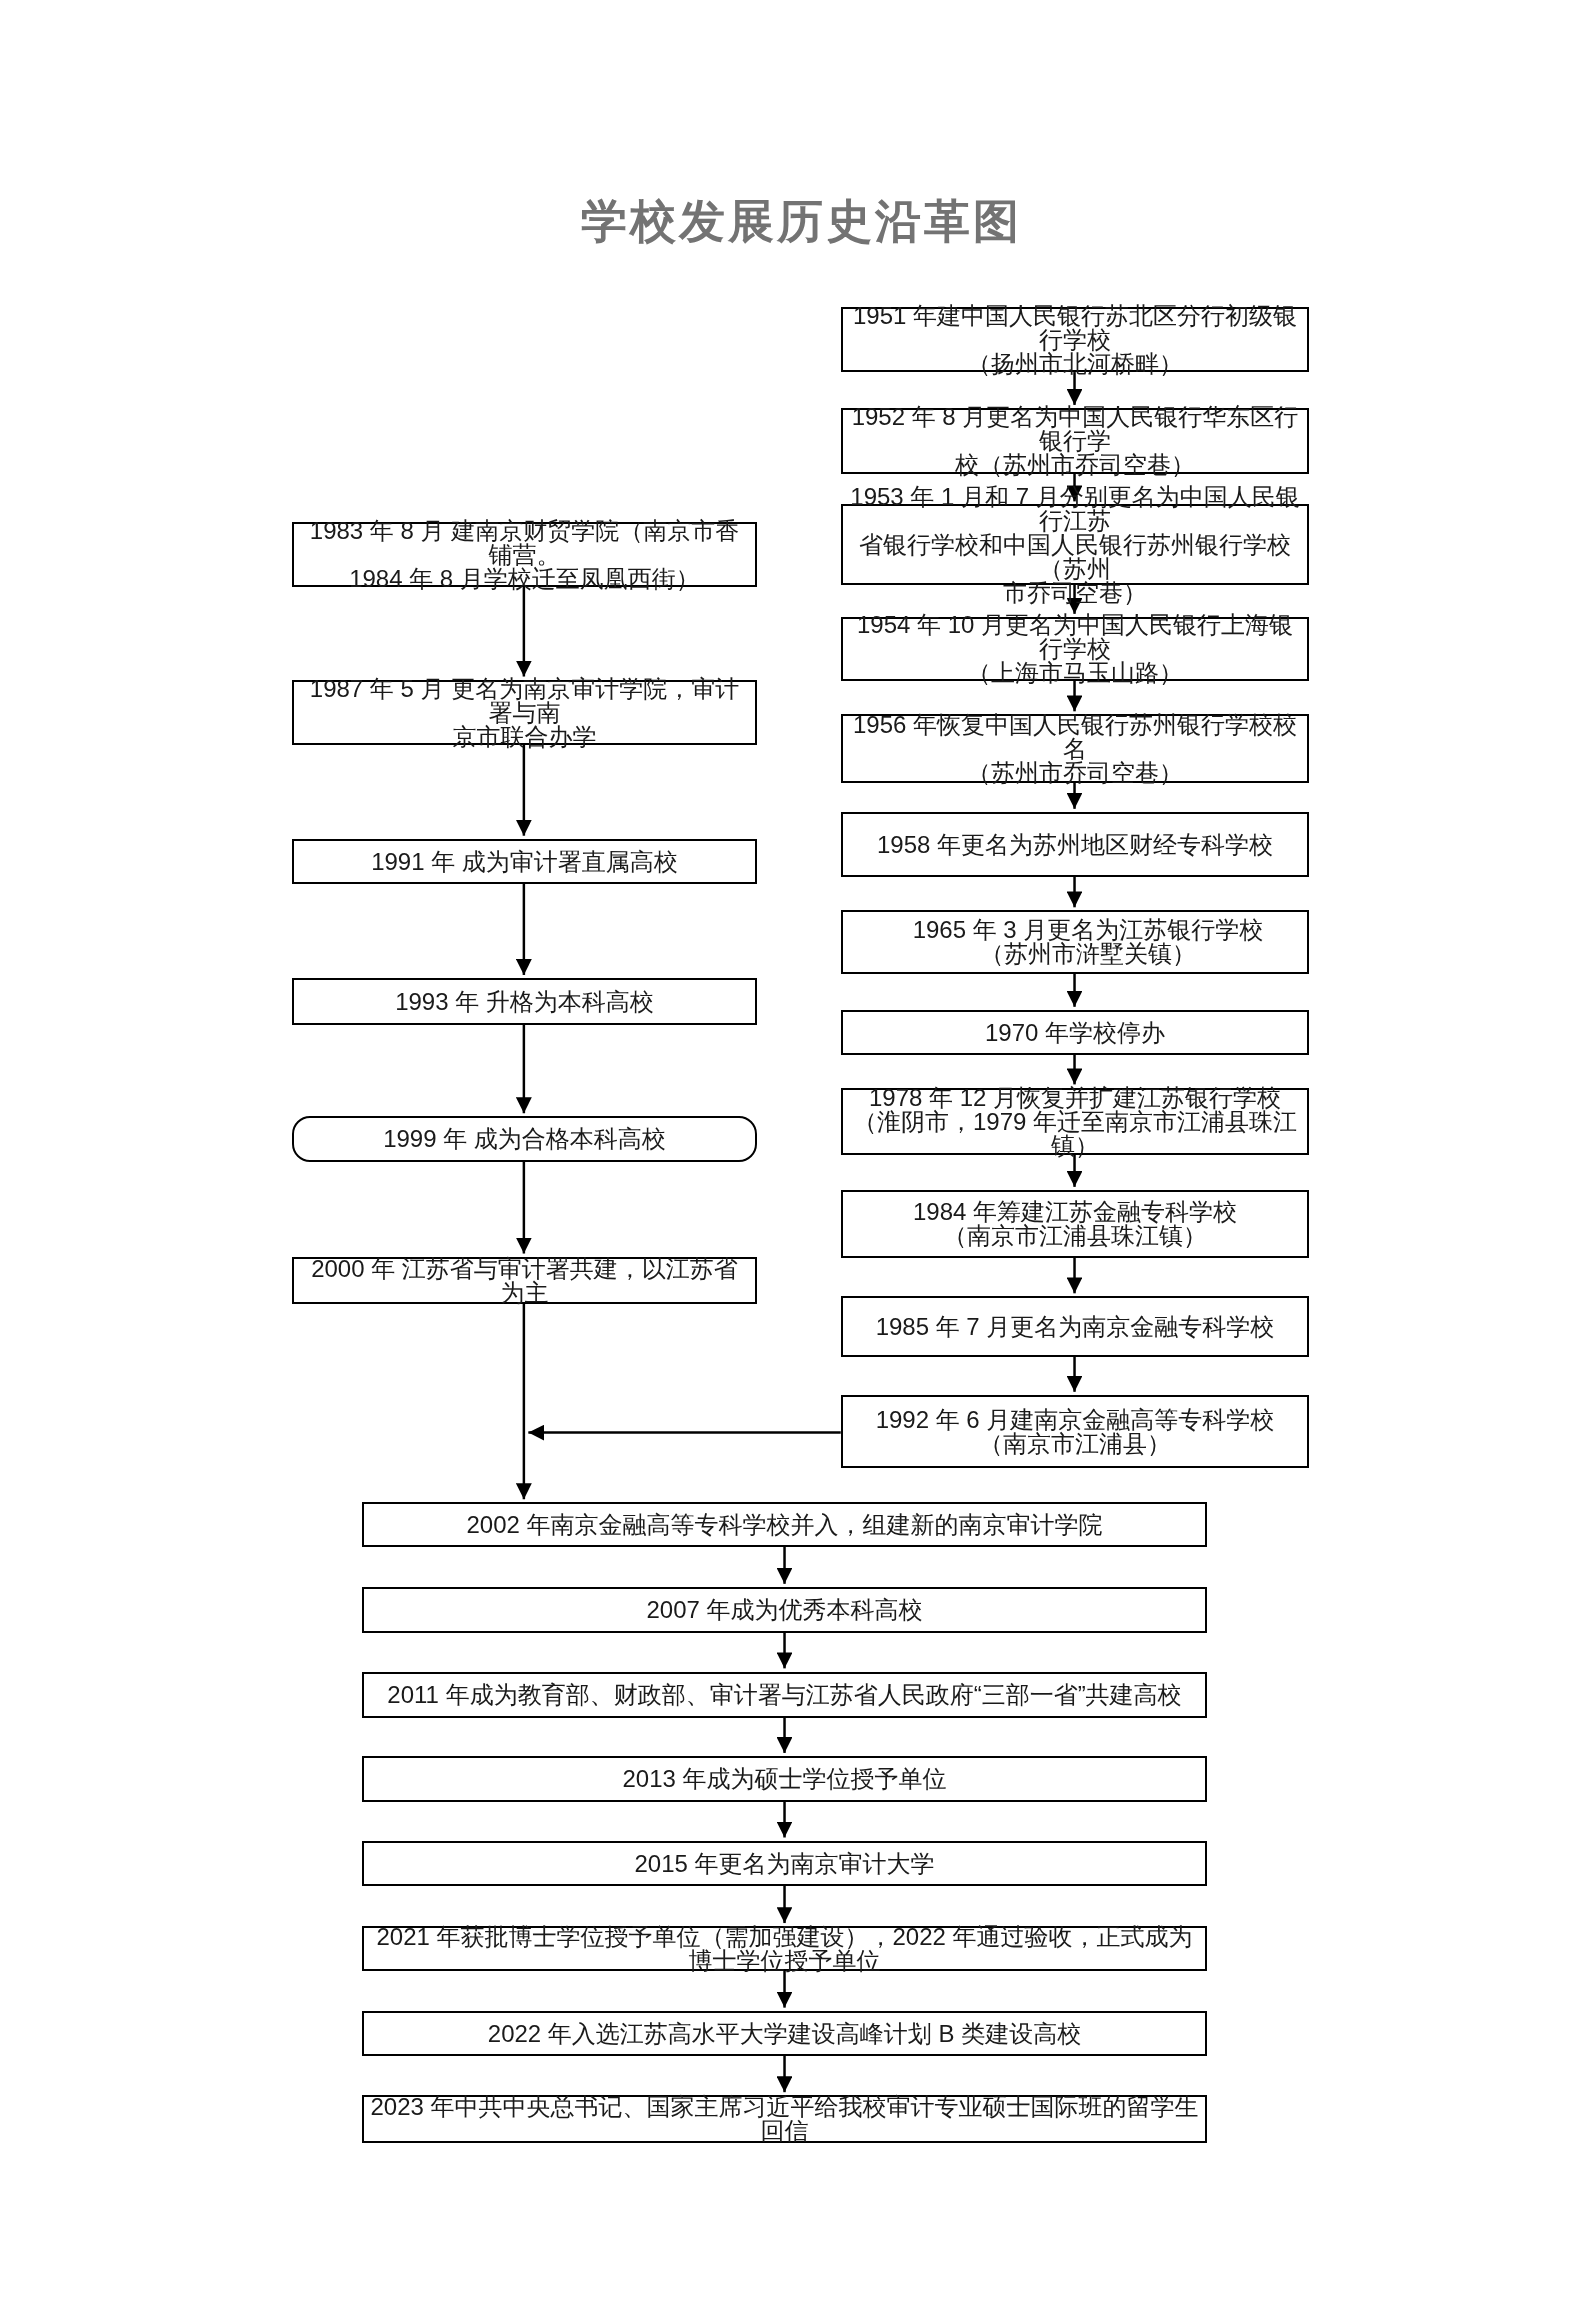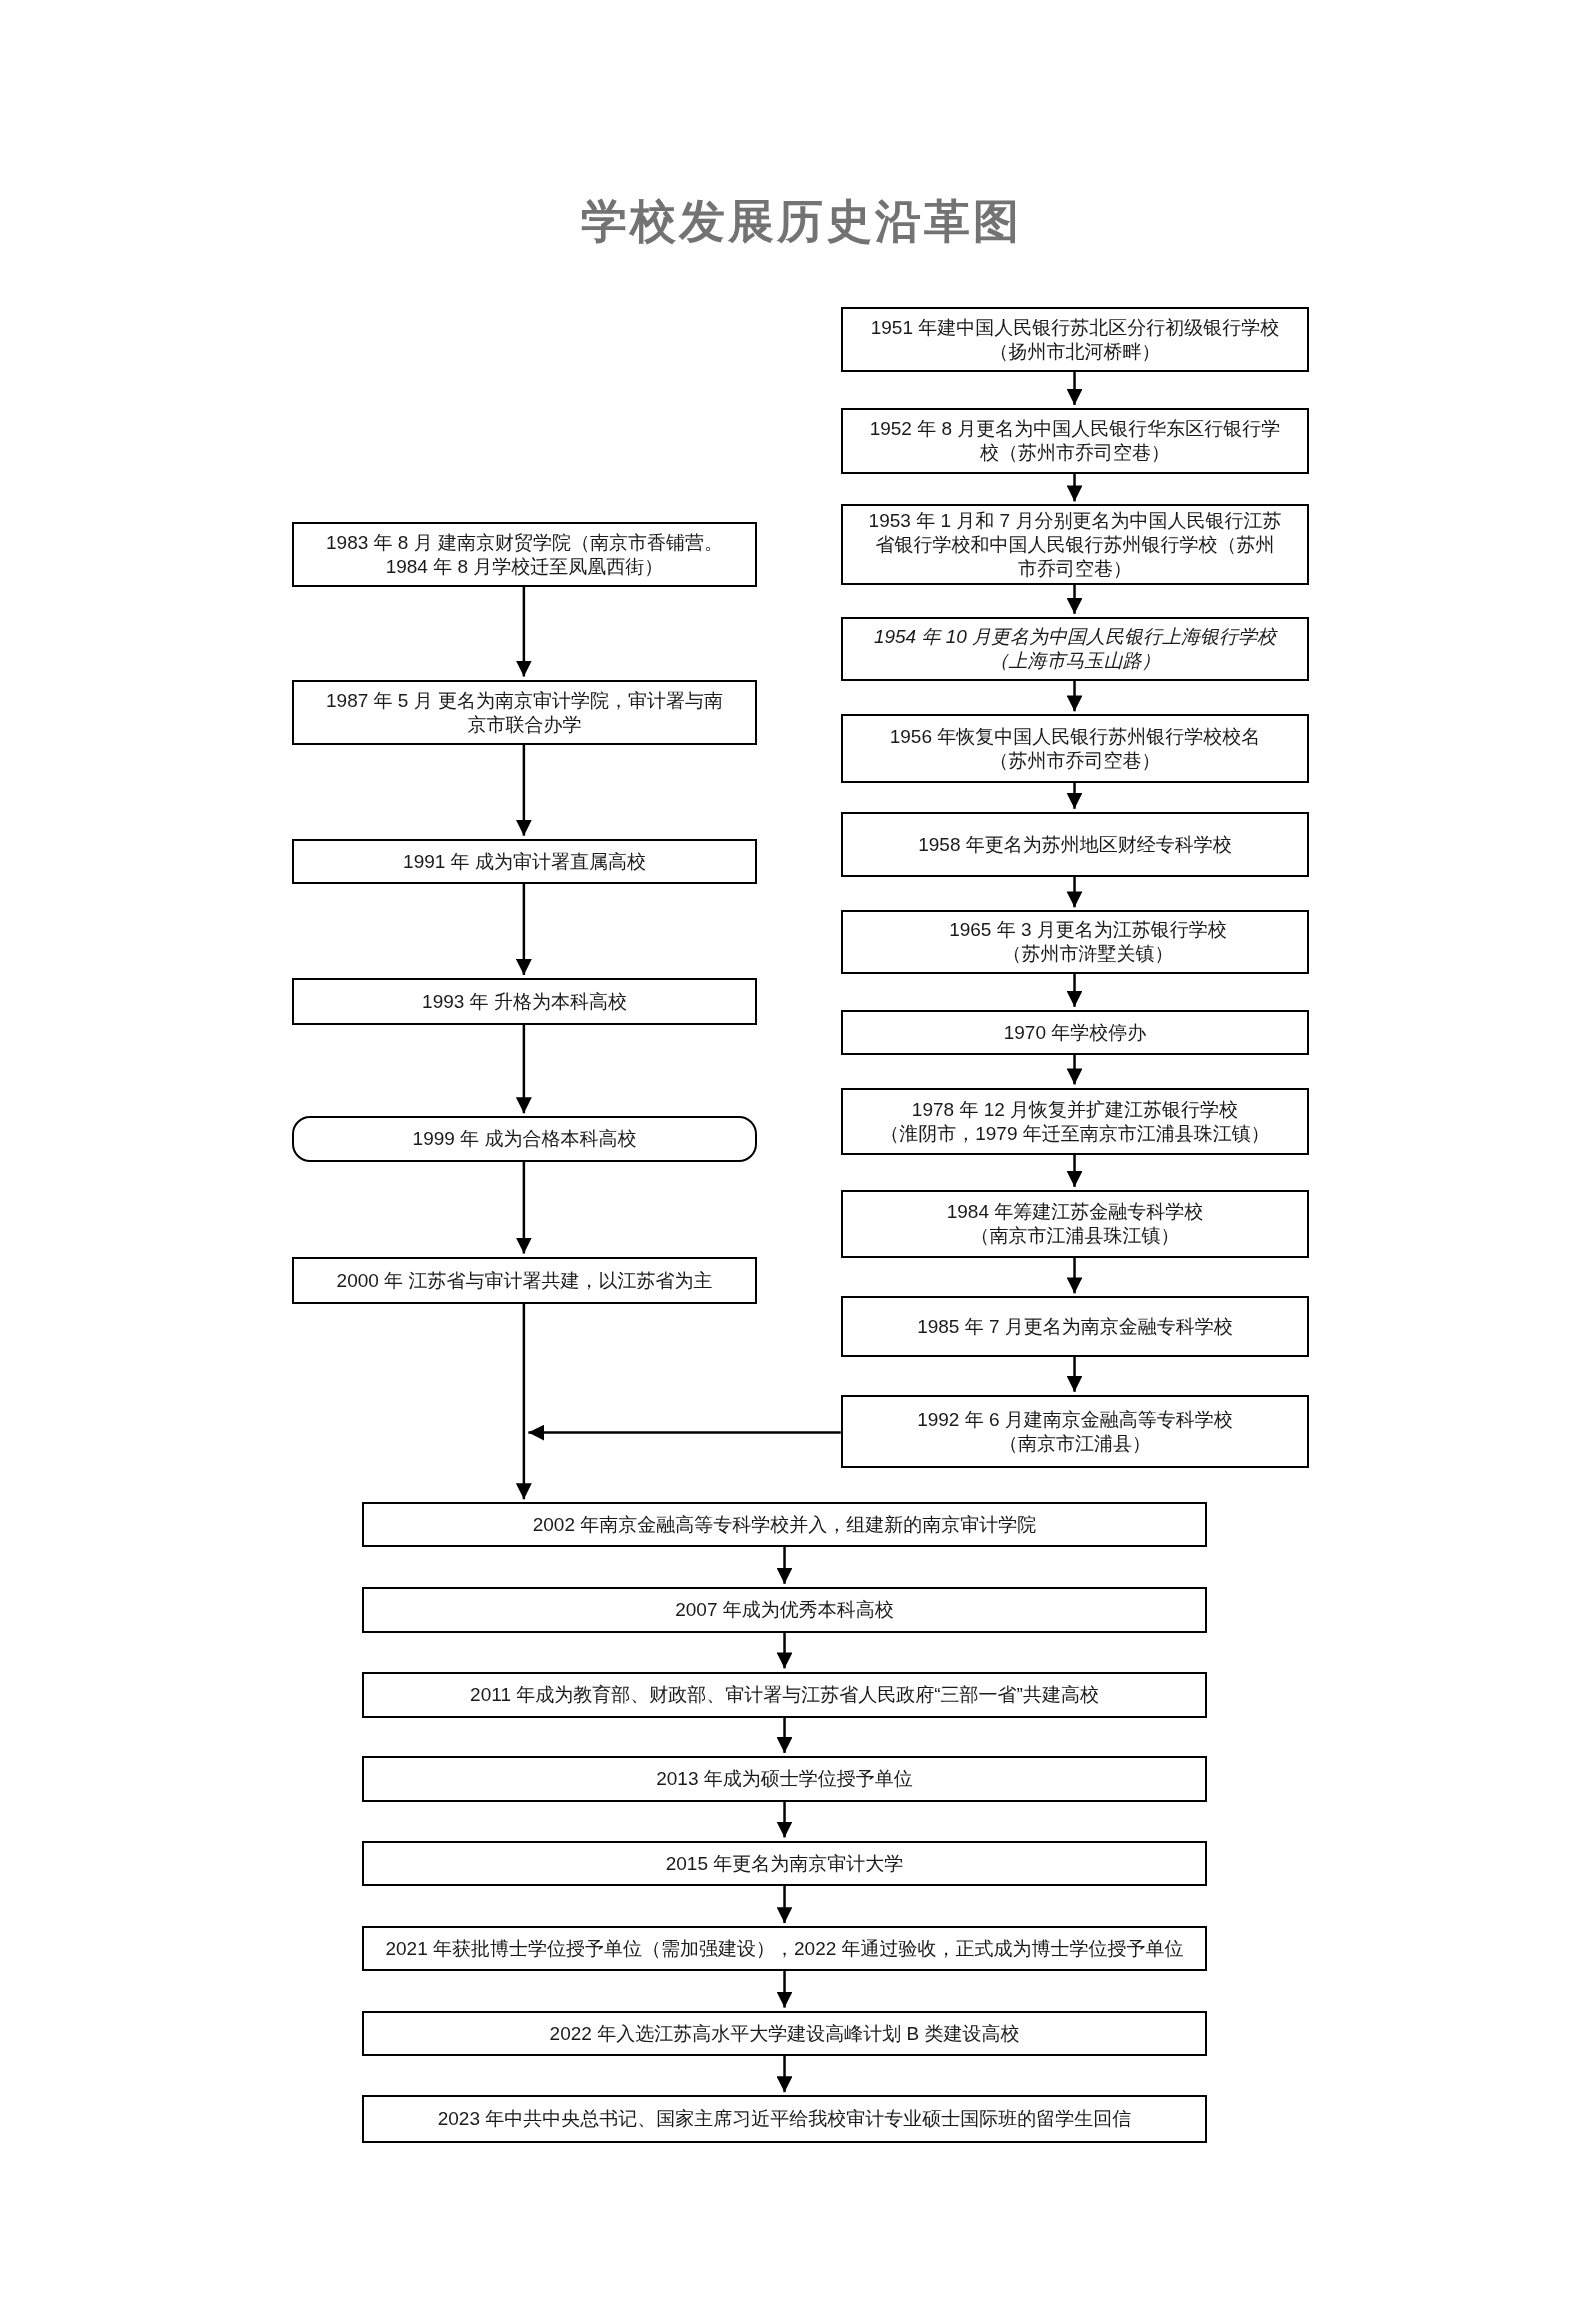--- a/index.html
+++ b/index.html
@@ -16,21 +16,21 @@
     text-align:center;
     font-family:"Liberation Serif","DejaVu Serif",serif;
     font-weight:700;font-size:46px;letter-spacing:3px;
     color:#737373;
   }
   .node{
     position:absolute;box-sizing:border-box;
     border:2.5px solid #000;background:#ffffff;
     display:flex;align-items:center;justify-content:center;
     text-align:center;
-    font-size:19px;line-height:24px;
+    font-size:24px;line-height:24px;
     white-space:pre-line;
     padding:1px 6px;
     color:#1a1a1a;
   }
   .col-right{left:841px;width:468px;}
   .col-left{left:292px;width:465px;}
   .col-merged{left:362px;width:845px;}
   svg.connectors{position:absolute;left:0;top:0;}
 </style>
 </head>
@@ -79,21 +79,21 @@
     </g>
   </svg>
 
   <div class="node col-right" style="top:307px;height:65px;">1951 年建中国人民银行苏北区分行初级银行学校
 （扬州市北河桥畔）</div>
   <div class="node col-right" style="top:408px;height:66px;">1952 年 8 月更名为中国人民银行华东区行银行学
 校（苏州市乔司空巷）</div>
   <div class="node col-right" style="top:504px;height:81px;">1953 年 1 月和 7 月分别更名为中国人民银行江苏
 省银行学校和中国人民银行苏州银行学校（苏州
 市乔司空巷）</div>
-  <div class="node col-right" style="top:617px;height:64px;font-style:italic;">1954 年 10 月更名为中国人民银行上海银行学校
+  <div class="node col-right" style="top:617px;height:64px;">1954 年 10 月更名为中国人民银行上海银行学校
 （上海市马玉山路）</div>
   <div class="node col-right" style="top:714px;height:69px;">1956 年恢复中国人民银行苏州银行学校校名
 （苏州市乔司空巷）</div>
   <div class="node col-right" style="top:812px;height:65px;">1958 年更名为苏州地区财经专科学校</div>
   <div class="node col-right" style="top:910px;height:64px;padding-left:32px;">1965 年 3 月更名为江苏银行学校
 （苏州市浒墅关镇）</div>
   <div class="node col-right" style="top:1010px;height:45px;">1970 年学校停办</div>
   <div class="node col-right" style="top:1088px;height:67px;">1978 年 12 月恢复并扩建江苏银行学校
 （淮阴市，1979 年迁至南京市江浦县珠江镇）</div>
   <div class="node col-right" style="top:1190px;height:68px;">1984 年筹建江苏金融专科学校

